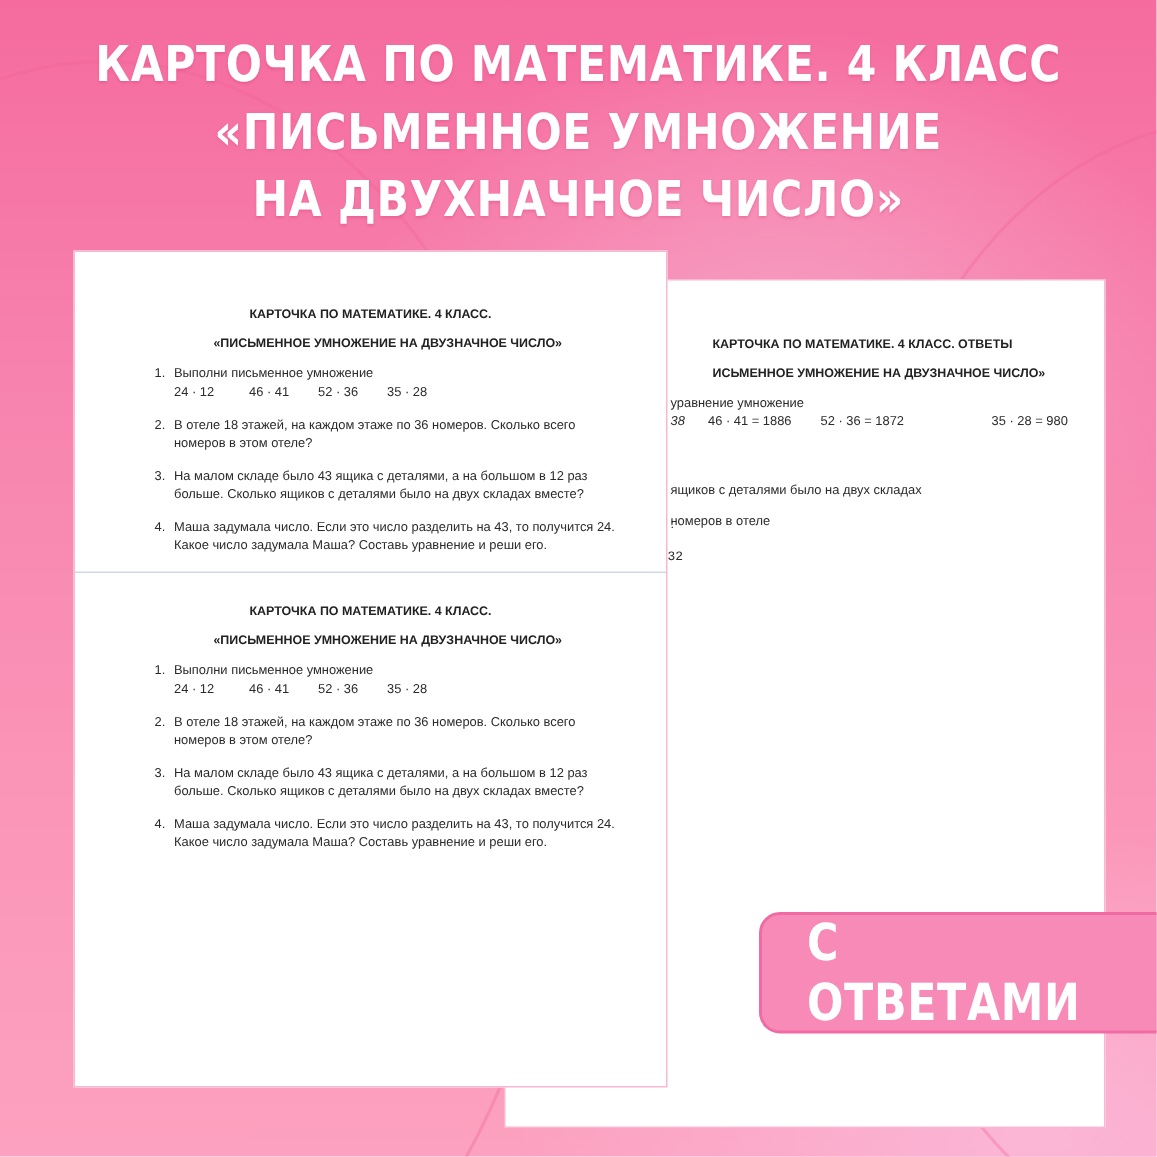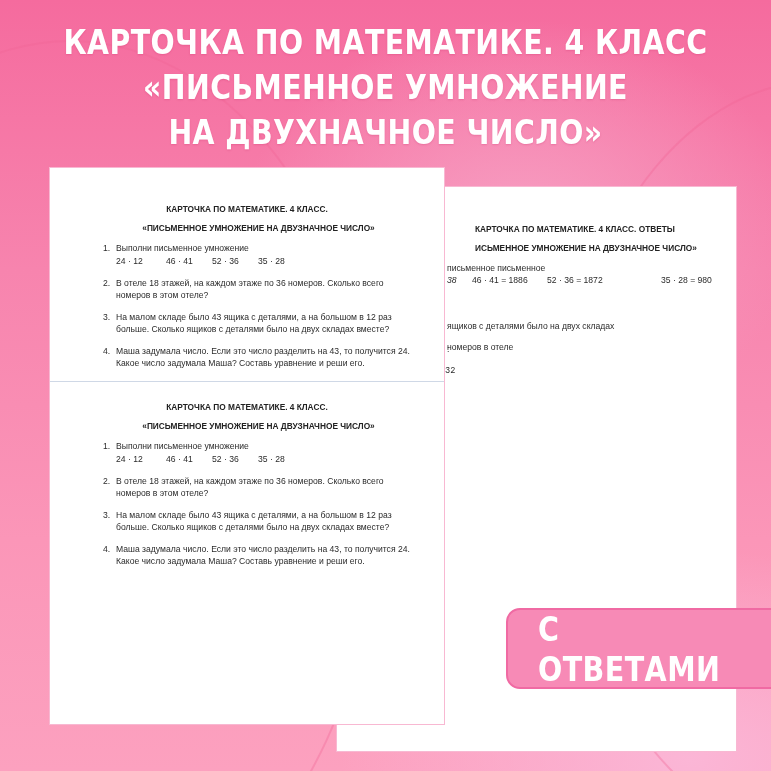--- a/index.html
+++ b/index.html
@@ -73,21 +73,21 @@
 <div class="headline">
   <div>КАРТОЧКА ПО МАТЕМАТИКЕ. 4 КЛАСС</div>
   <div>«ПИСЬМЕННОЕ УМНОЖЕНИЕ</div>
   <div>НА ДВУХНАЧНОЕ ЧИСЛО»</div>
 </div>
 
 <div class="card card-back">
   <div class="back-sheet">
     <div class="bt" style="left:110px; top:4px;">КАРТОЧКА ПО МАТЕМАТИКЕ. 4 КЛАСС. ОТВЕТЫ</div>
     <div class="bt" style="left:110px; top:23px;">ИСЬМЕННОЕ УМНОЖЕНИЕ НА ДВУЗНАЧНОЕ ЧИСЛО»</div>
-    <div class="bl" style="left:110px; top:43px;">письменное письменное</div>
+    <div class="bl" style="left:110px; top:43px;">уравнение умножение</div>
     <div class="bl" style="left:110px; top:55px;font-style:italic;">38</div>
     <div class="bl" style="left:135px; top:55px;text-align:center;">46 · 41 = 1886</div>
     <div class="bl" style="left:210px; top:55px;">52 · 36 = 1872</div>
     <div class="bl" style="left:284px; top:55px;margin-left:40px;">35 · 28 = 980</div>
     <div class="bl" style="left:110px; top:78px;margin-top:44px;">номеров в отеле</div>
     <div class="bl" style="left:110px; top:101px;text-align:center;">ящиков с деталями было на двух складах</div>
     <div class="bl" style="left:110px; top:124px;">:</div>
     <div class="bl" style="left:108px; top:146px;font-family:Liberation Mono, monospace;">32</div>
   </div>
 </div>

